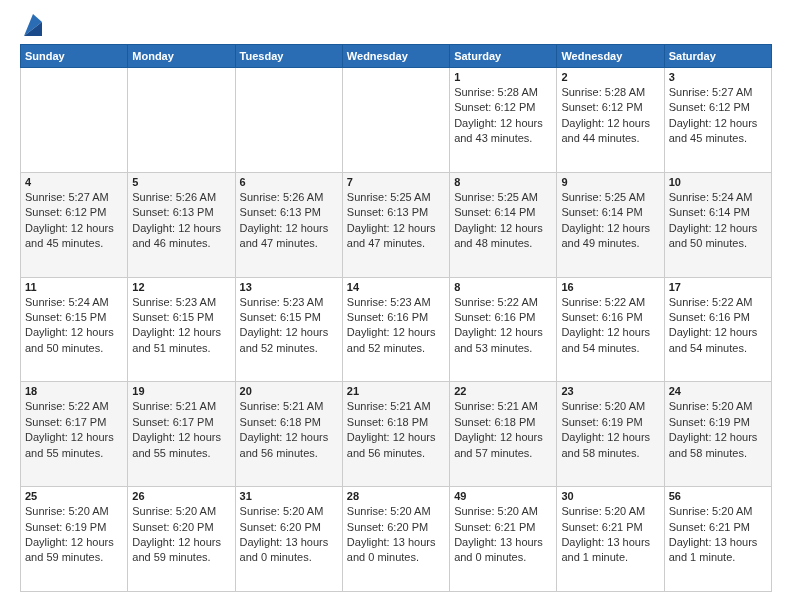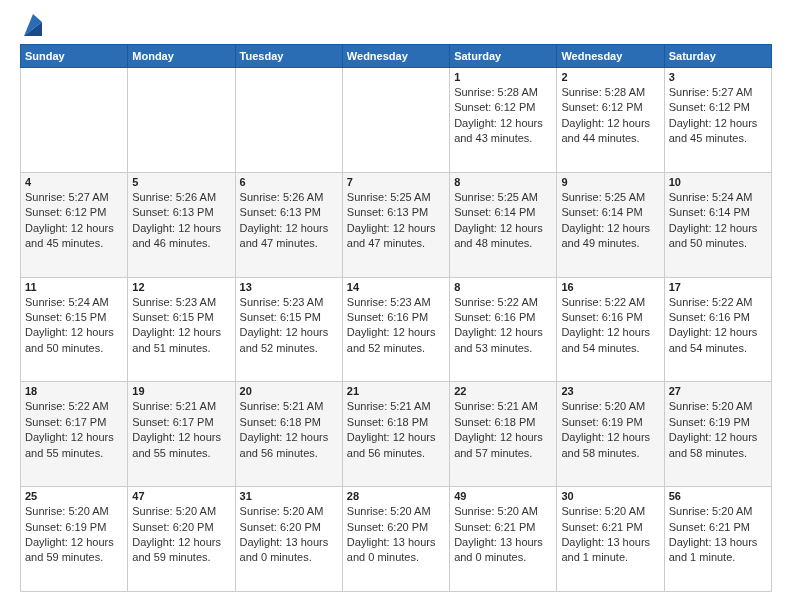--- a/index.html
+++ b/index.html
@@ -305,37 +305,37 @@
 and 57 minutes.</div>
           </td>
           <td>
             <span class="day-num">23</span>
             <div class="day-info" style="white-space: pre-line;">Sunrise: 5:20 AM
 Sunset: 6:19 PM
 Daylight: 12 hours
 and 58 minutes.</div>
           </td>
           <td>
-            <span class="day-num">27</span>
+            <span class="day-num">24</span>
             <div class="day-info" style="white-space: pre-line;">Sunrise: 5:20 AM
 Sunset: 6:19 PM
 Daylight: 12 hours
 and 58 minutes.</div>
           </td>
         </tr>
         <tr>
           <td>
             <span class="day-num">25</span>
             <div class="day-info" style="white-space: pre-line;">Sunrise: 5:20 AM
 Sunset: 6:19 PM
 Daylight: 12 hours
 and 59 minutes.</div>
           </td>
           <td>
-            <span class="day-num">47</span>
+            <span class="day-num">26</span>
             <div class="day-info" style="white-space: pre-line;">Sunrise: 5:20 AM
 Sunset: 6:20 PM
 Daylight: 12 hours
 and 59 minutes.</div>
           </td>
           <td>
             <span class="day-num">31</span>
             <div class="day-info" style="white-space: pre-line;">Sunrise: 5:20 AM
 Sunset: 6:20 PM
 Daylight: 13 hours

